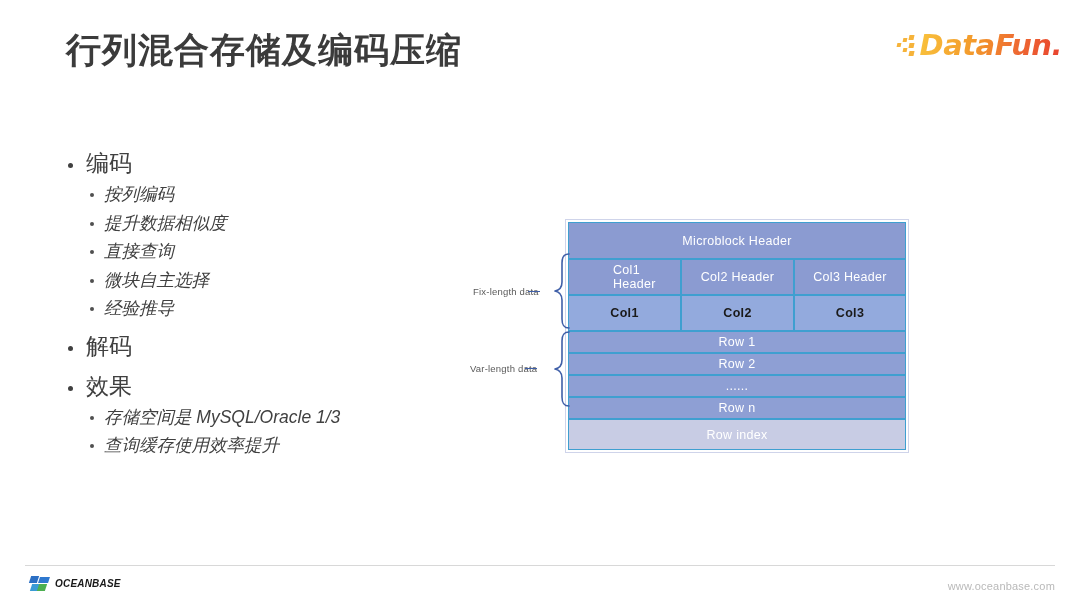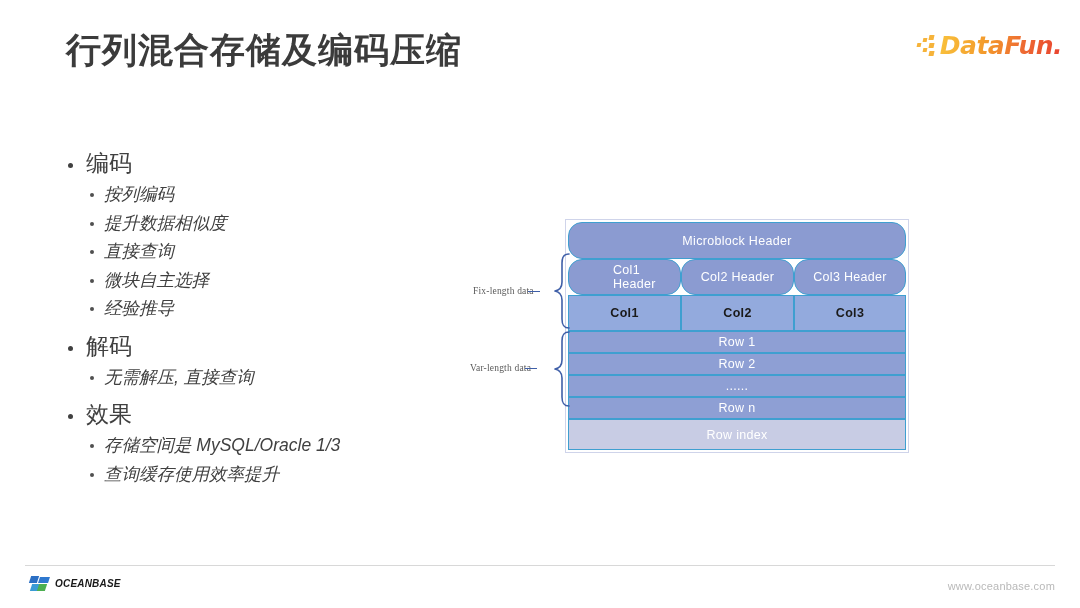--- a/index.html
+++ b/index.html
@@ -53,21 +53,21 @@
     transform: skewX(-12deg);
   }
   .d1 { left: 0px;  top: 9px;  width: 4px; height: 4px; background:#f8c252; }
   .d2 { left: 6px;  top: 4px;  width: 4px; height: 4px; background:#f7bb46; }
   .d3 { left: 6px;  top: 14px; width: 4px; height: 4px; background:#f7bb46; }
   .d4 { left: 12px; top: 1px;  width: 5px; height: 5px; background:#f5ad33; }
   .d5 { left: 12px; top: 9px;  width: 5px; height: 5px; background:#f5ad33; }
   .d6 { left: 12px; top: 17px; width: 5px; height: 5px; background:#f5ad33; }
   .datafun-word {
     font-family: "DejaVu Sans", sans-serif;
-    font-size: 25px;
+    font-size: 29px;
     font-weight: bold;
     font-style: italic;
     letter-spacing: -0.5px;
     background: linear-gradient(100deg, #f9c23c 0%, #f39a2c 38%, #ee6a32 68%, #e8402f 100%);
     -webkit-background-clip: text;
     background-clip: text;
     color: transparent;
     -webkit-text-fill-color: transparent;
   }
 
@@ -128,21 +128,21 @@
     box-sizing: border-box;
     border: 1.5px solid #3f9fd0;
     display: flex;
     align-items: center;
     justify-content: center;
     color: #ffffff;
     font-size: 12.5px;
     letter-spacing: 0.3px;
     font-family: "Liberation Sans", sans-serif;
   }
-  .blk.dark   { background: #8b9bd1; border-radius: 14px; }
+  .blk.dark   { background: #8b9bd1; }
   .blk.mid    { background: #93aadd; }
   .blk.light  { background: #c8cce4; }
   .blk.row    { background: #8e9fd4; }
   .blk.col-val {
     color: #1a1a1a;
     font-weight: bold;
     font-size: 12.5px;
   }
 
   .r-mbheader { left: 0;   top: 0;    width: 338px; height: 37px; }
@@ -175,21 +175,21 @@
     border: 1px solid #cfd4ea;
   }
 
   
   .brace-label {
     position: absolute;
     font-size: 9.5px;
     color: #5a5a5a;
     letter-spacing: 0.2px;
     white-space: nowrap;
-    font-family: Liberation Serif, serif;
+    font-family: Liberation Sans, sans-serif;
   }
   .lbl-fix { left: 473px; top: 286px; }
   .lbl-var { left: 470px; top: 363px; }
 
   .brace-svg {
     position: absolute;
     left: 540px;
     top: 252px;
     width: 32px;
     height: 166px;
@@ -293,26 +293,20 @@
       <div class="bullet-l2">
         <span class="dot"></span>
         <span>经验推导</span>
       </div>
     </div>
 
     <div class="bullet-l1">
       <span class="dot"></span>
       <span>解码</span>
     </div>
-    <div class="sub-list">
-      <div class="bullet-l2">
-        <span class="dot"></span>
-        <span>无需解压, 直接查询</span>
-      </div>
-    </div>
 
     <div class="bullet-l1">
       <span class="dot"></span>
       <span>效果</span>
     </div>
     <div class="sub-list">
       <div class="bullet-l2">
         <span class="dot"></span>
         <span>存储空间是 MySQL/Oracle 1/3</span>
       </div>

